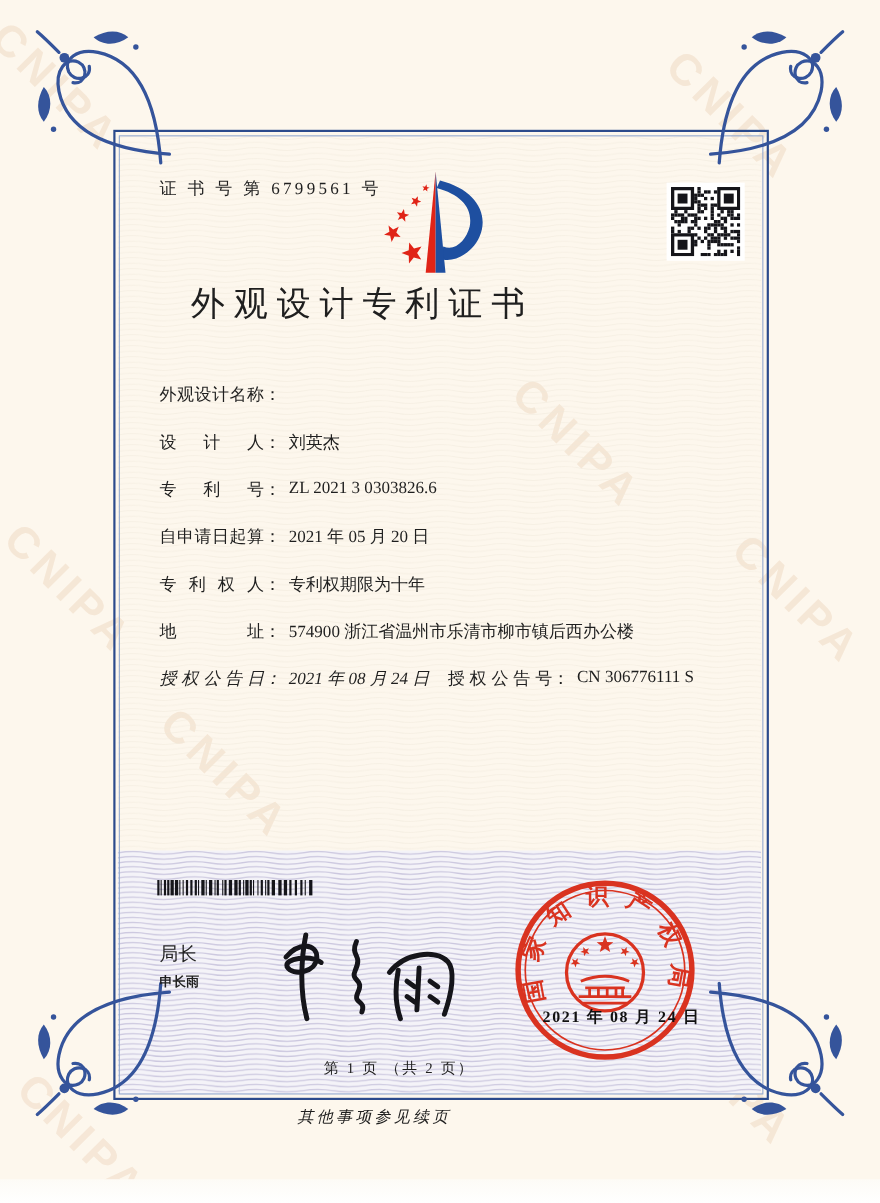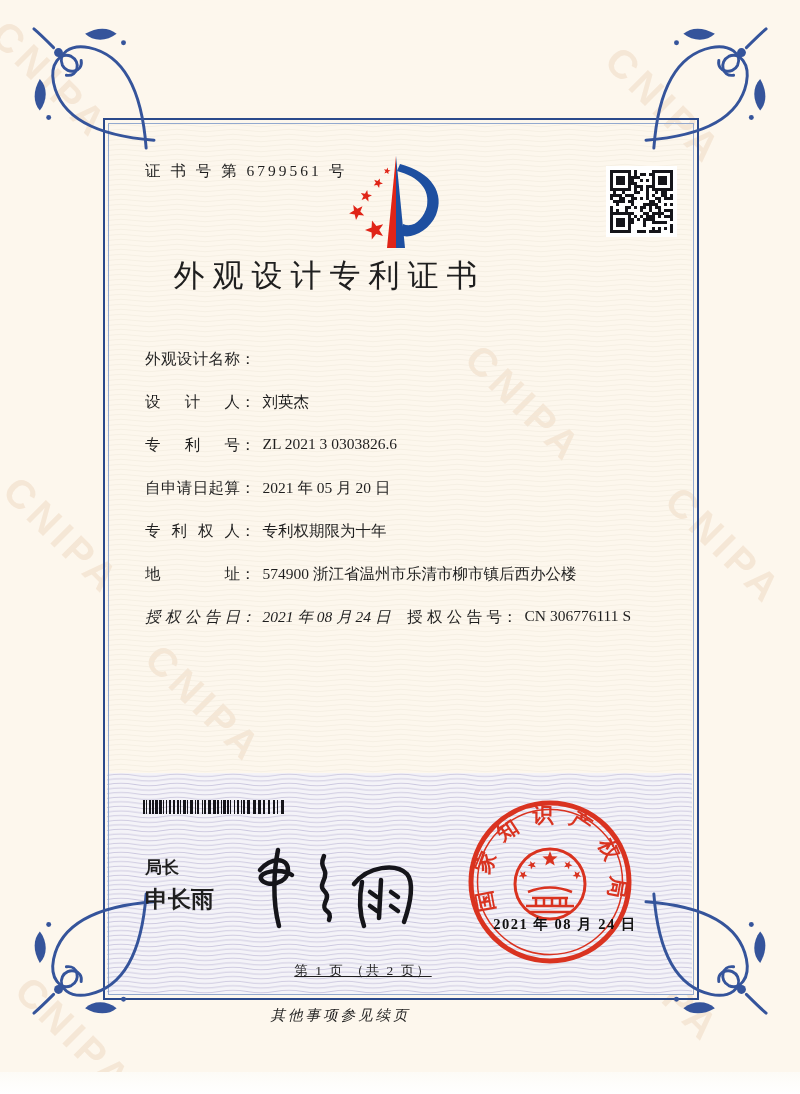--- a/index.html
+++ b/index.html
@@ -37,30 +37,30 @@
   .fsep{margin-right:7px;}
 
   
   .paras{position:absolute;left:142px;top:629px;width:552px;font-size:15.5px;
       line-height:22px;font-style:italic;}
   .paras p{margin:0;text-indent:2em;}
 
   
   .barcode{position:absolute;left:143px;top:800px;width:188px;height:14px;display:flex;}
   .barcode span{display:inline-block;height:100%;background:#15151a;}
-  .signer-title{position:absolute;left:145px;top:856px;font-size:17px;font-weight:bold;
+  .signer-title{position:absolute;left:145px;top:856px;font-size:17px;font-weight:normal;
       font-family:"Liberation Sans","DejaVu Sans",sans-serif;}
-  .signer-name{position:absolute;left:145px;top:884px;font-size:23px;font-weight:bold;
+  .signer-name{position:absolute;left:145px;top:884px;font-size:12px;font-weight:bold;
       font-family:"Liberation Sans","DejaVu Sans",sans-serif;}
   .signature{position:absolute;left:248px;top:840px;}
   .seal{position:absolute;left:464px;top:796px;opacity:.96;}
   .seal-date{position:absolute;left:482px;top:915px;width:166px;text-align:center;
       font-size:14.5px;letter-spacing:1.5px;color:#111;font-weight:bold;}
   .page-num{position:absolute;left:0;top:962px;width:726px;text-align:center;
-      font-size:13.5px;letter-spacing:2px;text-decoration:underline;}
+      font-size:13.5px;letter-spacing:2px;}
   .footer-note{position:absolute;left:0;top:1006px;width:681px;text-align:center;
       font-size:14.5px;letter-spacing:3px;font-style:italic;}
   .page-edge{position:absolute;left:0;top:1072px;width:800px;height:22px;
       background:linear-gradient(#fdfbf6,#ffffff);}
 </style>
 </head>
 <body>
 
 <div id="wmLayer">
     <div class="wm" style="left: 14px; top: 12px;">CNIPA</div>

